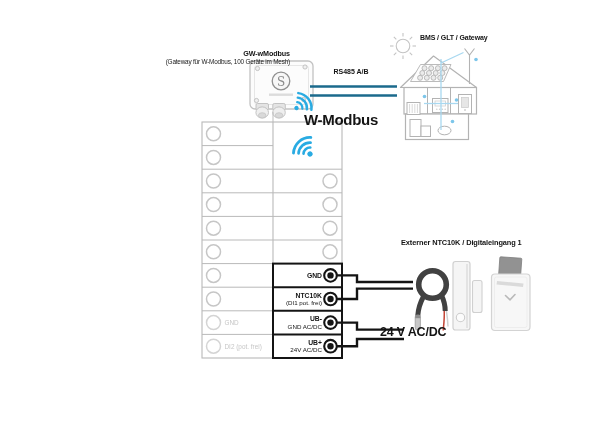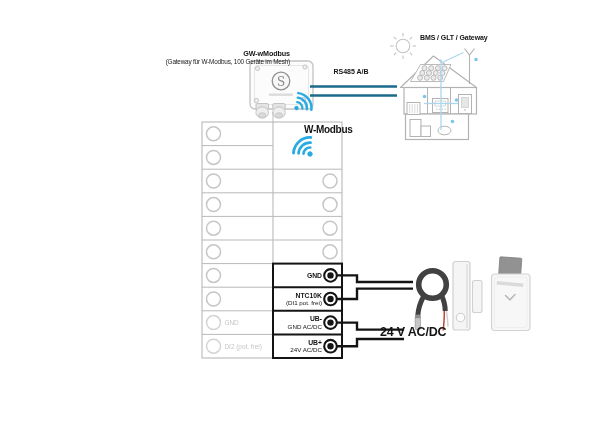--- a/index.html
+++ b/index.html
@@ -4,21 +4,21 @@
 <style>
   html,body{margin:0;padding:0;background:#fff;}
   #canvas{position:relative;width:600px;height:424px;background:#fff;overflow:hidden;
           font-family:"Liberation Sans",sans-serif;color:#141414;}
   #gfx{position:absolute;left:0;top:0;}
   .abs{position:absolute;white-space:nowrap;}
   .dev-title{top:49px;right:310px;text-align:right;}
   .dev-title .t1{font-size:7.2px;font-weight:bold;line-height:9px;letter-spacing:-0.1px;}
   .dev-title .t2{font-size:6.4px;line-height:8px;letter-spacing:-0.2px;color:#1a1a1a;}
   .rs485{left:305px;top:68px;width:92px;text-align:center;font-size:7px;font-weight:bold;}
-  .wmodbus{left:304px;top:124px;font-size:10px;font-weight:bold;letter-spacing:-0.3px;}
+  .wmodbus{left:304px;top:111px;font-size:15px;font-weight:bold;letter-spacing:-0.3px;}
   .bms{left:420px;top:34px;font-size:7px;font-weight:bold;letter-spacing:-0.1px;}
   .tcell{left:252px;width:70px;height:23.6px;display:flex;flex-direction:column;
          justify-content:center;align-items:flex-end;}
   .tcell .l1{font-size:6.8px;font-weight:bold;line-height:7.6px;}
   .tcell .l2{font-size:6.2px;line-height:7px;}
   .t7{top:263.6px}.t8{top:287.2px}.t9{top:310.8px}.t10{top:334.4px}
   .glabel{left:224.5px;height:23.6px;display:flex;align-items:center;font-size:6.4px;color:#c6c6c6;}
   .g9{top:310.8px}.g10{top:334.4px}
   .ext-label{left:401px;top:238px;font-size:7.4px;font-weight:bold;letter-spacing:-0.1px;}
   .pwr-label{left:380px;top:325px;font-size:12.5px;font-weight:bold;letter-spacing:-0.2px;}
@@ -263,14 +263,15 @@
     <span class="l2">GND AC/DC</span>
   </div>
   <div class="abs tcell t10">
     <span class="l1">UB+</span>
     <span class="l2">24V AC/DC</span>
   </div>
 
   <div class="abs glabel g9">GND</div>
   <div class="abs glabel g10">DI2 (pot. frei)</div>
 
+  <div class="abs ext-label">Externer NTC10K / Digitaleingang 1</div>
   <div class="abs pwr-label">24 V AC/DC</div>
 </div>
 
 </body></html>

